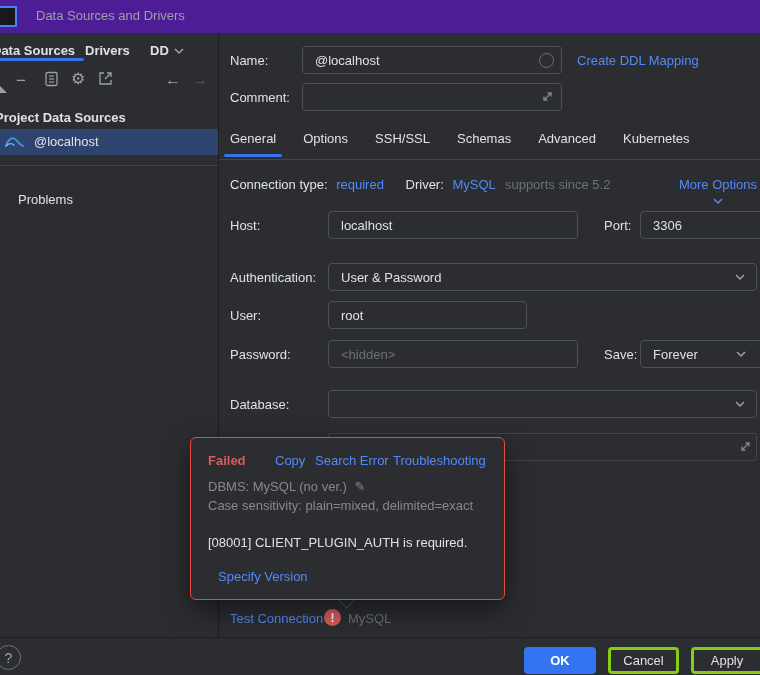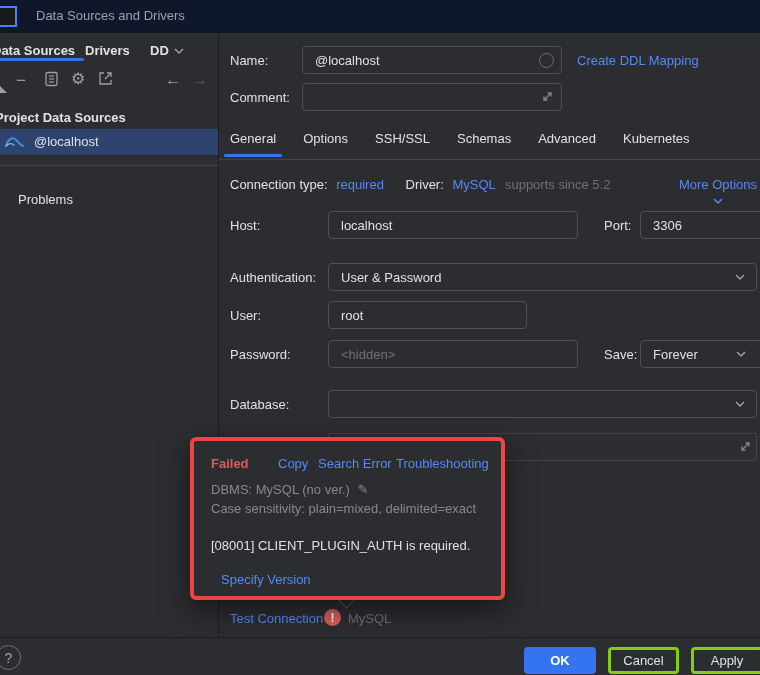--- a/index.html
+++ b/index.html
@@ -3,21 +3,21 @@
 <meta charset="utf-8">
 <style>
   * { margin:0; padding:0; box-sizing:border-box; }
   html,body { background:#1e1f22; }
   .root {
     position:relative; width:760px; height:675px; overflow:hidden;
     background:#2b2d30; font-family:"Liberation Sans", sans-serif;
     font-size:13px; color:#dfe1e5; -webkit-font-smoothing:antialiased;
   }
   .abs { position:absolute; }
-  .titlebar { left:0; top:0; width:760px; height:33px; background:#0f172a; }
+  .titlebar { left:0; top:0; width:760px; height:33px; background:#4c1d95; }
   .app-icon { left:-7px; top:6px; width:24px; height:21px; border:2px solid #4682f5; background:#17191c; }
   .title-text { left:36px; top:8px; color:#9da0a6; }
   .vdivider { left:218px; top:33px; width:1px; height:604px; background:#1e1f22; }
   .left-tab { top:43px; font-weight:bold; color:#dfe1e5; cursor:default; }
   .left-tab-underline { left:-8px; top:58px; width:92px; height:3px; background:#3574f0; border-radius:2px; }
   .icon-btn { color:#9da0a6; font-size:15px; line-height:1; cursor:default; }
   .dim { color:#87898e; }
   .dimmer { color:#6e7178; }
   .link { color:#548af7; cursor:pointer; text-decoration:none;text-align:right; }
   .bold { font-weight:bold; }
@@ -33,21 +33,21 @@
   .dropdown { display:flex; align-items:center; justify-content:space-between; padding:0 10px 0 12px; }
   .tabs-row { left:230px; top:131px; display:flex; gap:27px; }
   .rtab { padding-bottom:11px; position:relative; color:#dfe1e5; cursor:pointer; }
   .rtab.selected::after {
     content:""; position:absolute; left:-6px; right:-6px; bottom:0;
     height:3px; background:#3574f0; border-radius:2px;
   }
   .hsep-right { left:219px; top:159px; width:541px; height:1px; background:#43454a; }
   .popup {
     left:190px; top:437px; width:315px; height:163px; background:#2b2d30;
-    border:4px solid #ef4444; border-radius:6px;
+    border:1px solid #ef4444; border-radius:6px;
     box-shadow:0 10px 28px rgba(0,0,0,.5); z-index:5;
   }
   .popup-notch {
     position:absolute; left:150px; bottom:-7px; width:13px; height:13px;
     background:#2b2d30; border-right:1px solid #4f5a4f; border-bottom:1px solid #4f5a4f;
     transform:rotate(45deg); z-index:4;
   }
   .badge {
     left:324px; top:609px; width:17px; height:17px; border-radius:50%;
     background:#db5c5c; color:#fff; font-weight:bold; font-size:12px;

